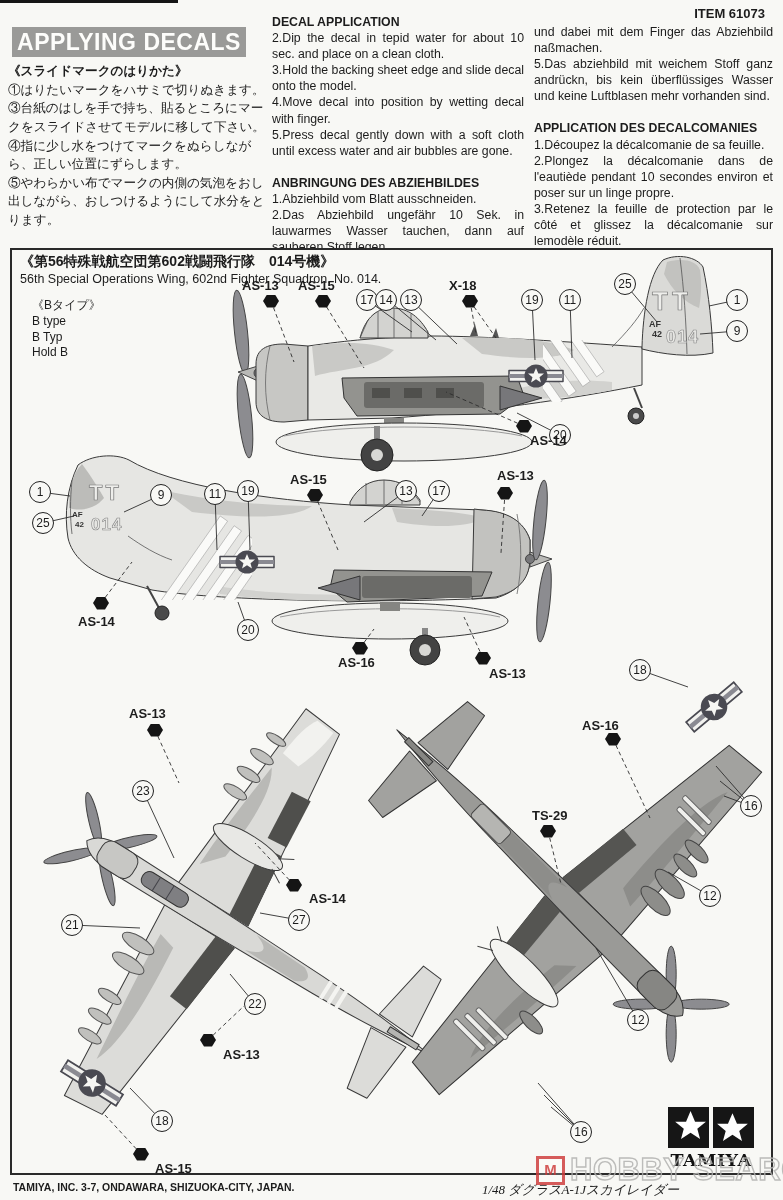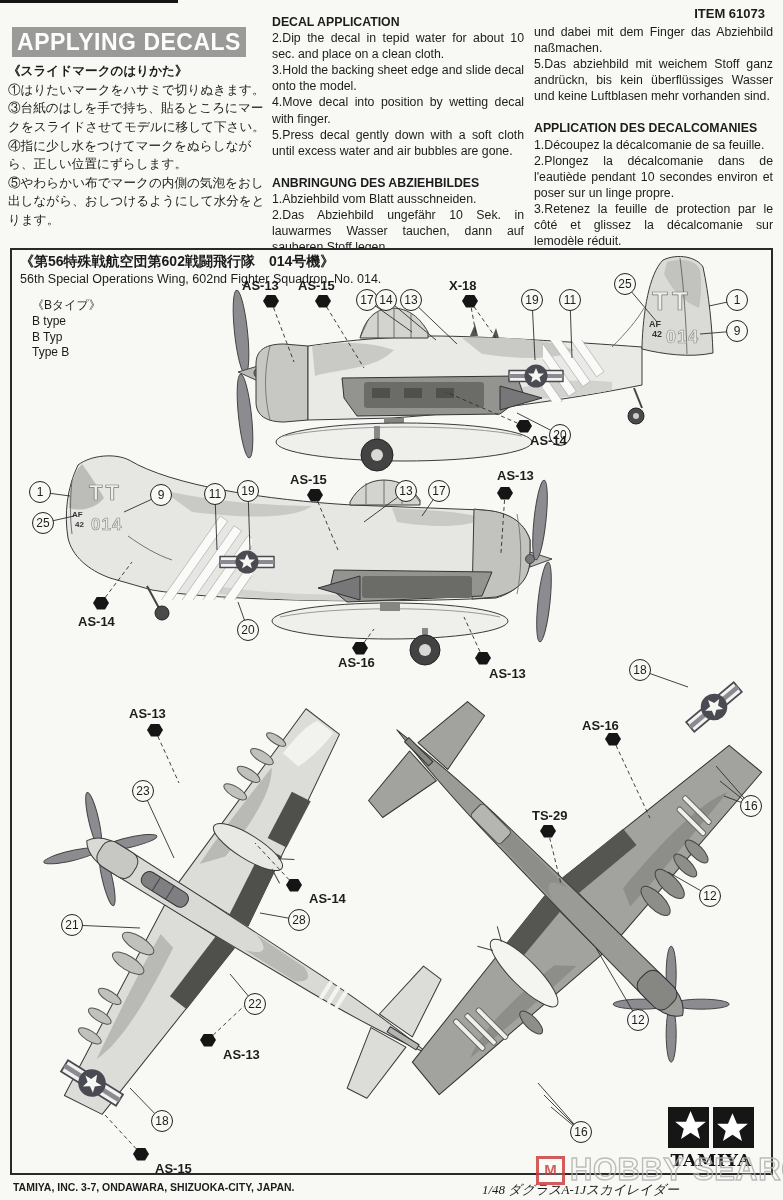--- a/index.html
+++ b/index.html
@@ -350,21 +350,21 @@
         <div class="part-badge" style="left: 17px; top: 231px;">1</div>
         <div class="part-badge" style="left: 20px; top: 262px;">25</div>
         <div class="part-badge" style="left: 138px; top: 234px;">9</div>
         <div class="part-badge" style="left: 192px; top: 233px;">11</div>
         <div class="part-badge" style="left: 225px; top: 230px;">19</div>
         <div class="part-badge" style="left: 383px; top: 230px;">13</div>
         <div class="part-badge" style="left: 416px; top: 230px;">17</div>
         <div class="part-badge" style="left: 225px; top: 369px;">20</div>
         <div class="part-badge" style="left: 120px; top: 530px;">23</div>
         <div class="part-badge" style="left: 49px; top: 664px;">21</div>
-        <div class="part-badge" style="left: 276px; top: 659px;">28</div>
+        <div class="part-badge" style="left: 276px; top: 659px;">27</div>
         <div class="part-badge" style="left: 232px; top: 743px;">22</div>
         <div class="part-badge" style="left: 139px; top: 860px;">18</div>
         <div class="part-badge" style="left: 617px; top: 409px;">18</div>
         <div class="part-badge" style="left: 728px; top: 545px;">16</div>
         <div class="part-badge" style="left: 687px; top: 635px;">12</div>
         <div class="part-badge" style="left: 615px; top: 759px;">12</div>
         <div class="part-badge" style="left: 558px; top: 871px;">16</div>
         <div class="hex-marker" style="left: 251px; top: 44.5px;"></div>
         <div class="decal-label" style="left: 230px; top: 28px;">AS-13</div>
         <div class="hex-marker" style="left: 303px; top: 44.5px;"></div>
@@ -396,21 +396,21 @@
         <div class="hex-marker" style="left: 528px; top: 574.5px;"></div>
         <div class="decal-label" style="left: 520px; top: 558px;">TS-29</div>
       </div>
 
     <div class="subject-jp">《第56特殊戦航空団第602戦闘飛行隊　014号機》</div>
     <div class="subject-en">56th Special Operations Wing, 602nd Fighter Squadron, No. 014.</div>
     <div class="variant">
         <div>《Bタイプ》</div>
         <div>B type</div>
         <div>B Typ</div>
-        <div>Type B</div>
+        <div>Hold B</div>
       </div>
 
     <div class="tamiya-logo">
       <div class="tsq-row">
         <div class="tsq">
           <svg viewBox="-20 -20 40 40" width="41" height="41">
               <use href="#star2" xlink:href="#star2" fill="#fff" transform="translate(2,-1)"></use>
             </svg>
         </div>
         <div class="tsq">

